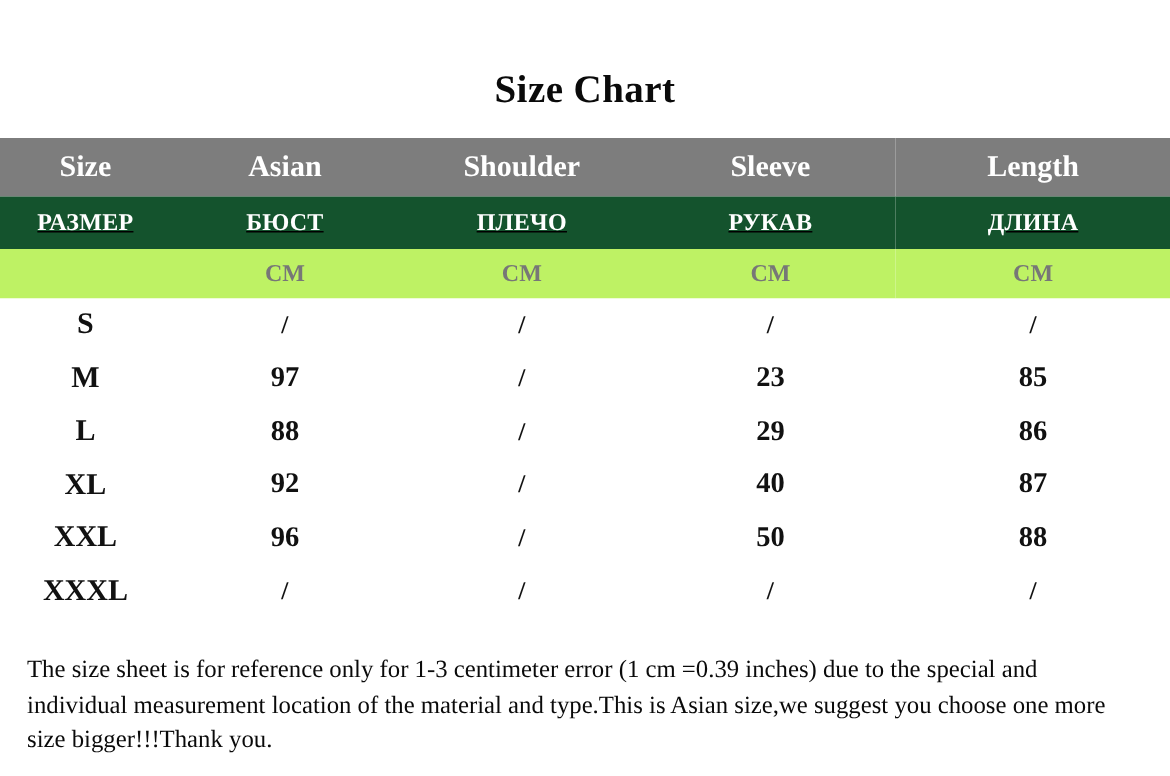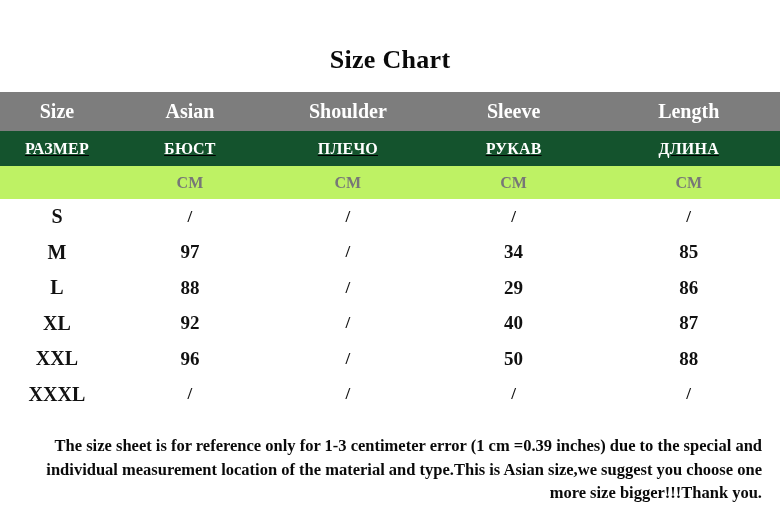--- a/index.html
+++ b/index.html
@@ -110,23 +110,23 @@
   }
 
   
   .footer-note {
     position: absolute;
     left: 0;
     right: 0;
     bottom: 12px;
     padding: 0 18px;
     box-sizing: border-box;
-    text-align: right;
+    text-align: left;
     font-size: 16.5px;
-    font-weight: bold;
+    font-weight: normal;
     line-height: 1.43;
     color: #0a0a0a;
   }
 </style>
 </head>
 <body>
 
 <div class="sheet">
 
   <div class="title">Size Chart</div>
@@ -167,21 +167,21 @@
         <td class="cell-size">S</td>
         <td class="cell-empty">/</td>
         <td class="cell-empty">/</td>
         <td class="cell-empty">/</td>
         <td class="cell-empty">/</td>
       </tr>
       <tr class="row-data">
         <td class="cell-size">M</td>
         <td>97</td>
         <td class="cell-empty">/</td>
-        <td>34</td>
+        <td>23</td>
         <td>85</td>
       </tr>
       <tr class="row-data">
         <td class="cell-size">L</td>
         <td>88</td>
         <td class="cell-empty">/</td>
         <td>29</td>
         <td>86</td>
       </tr>
       <tr class="row-data">

